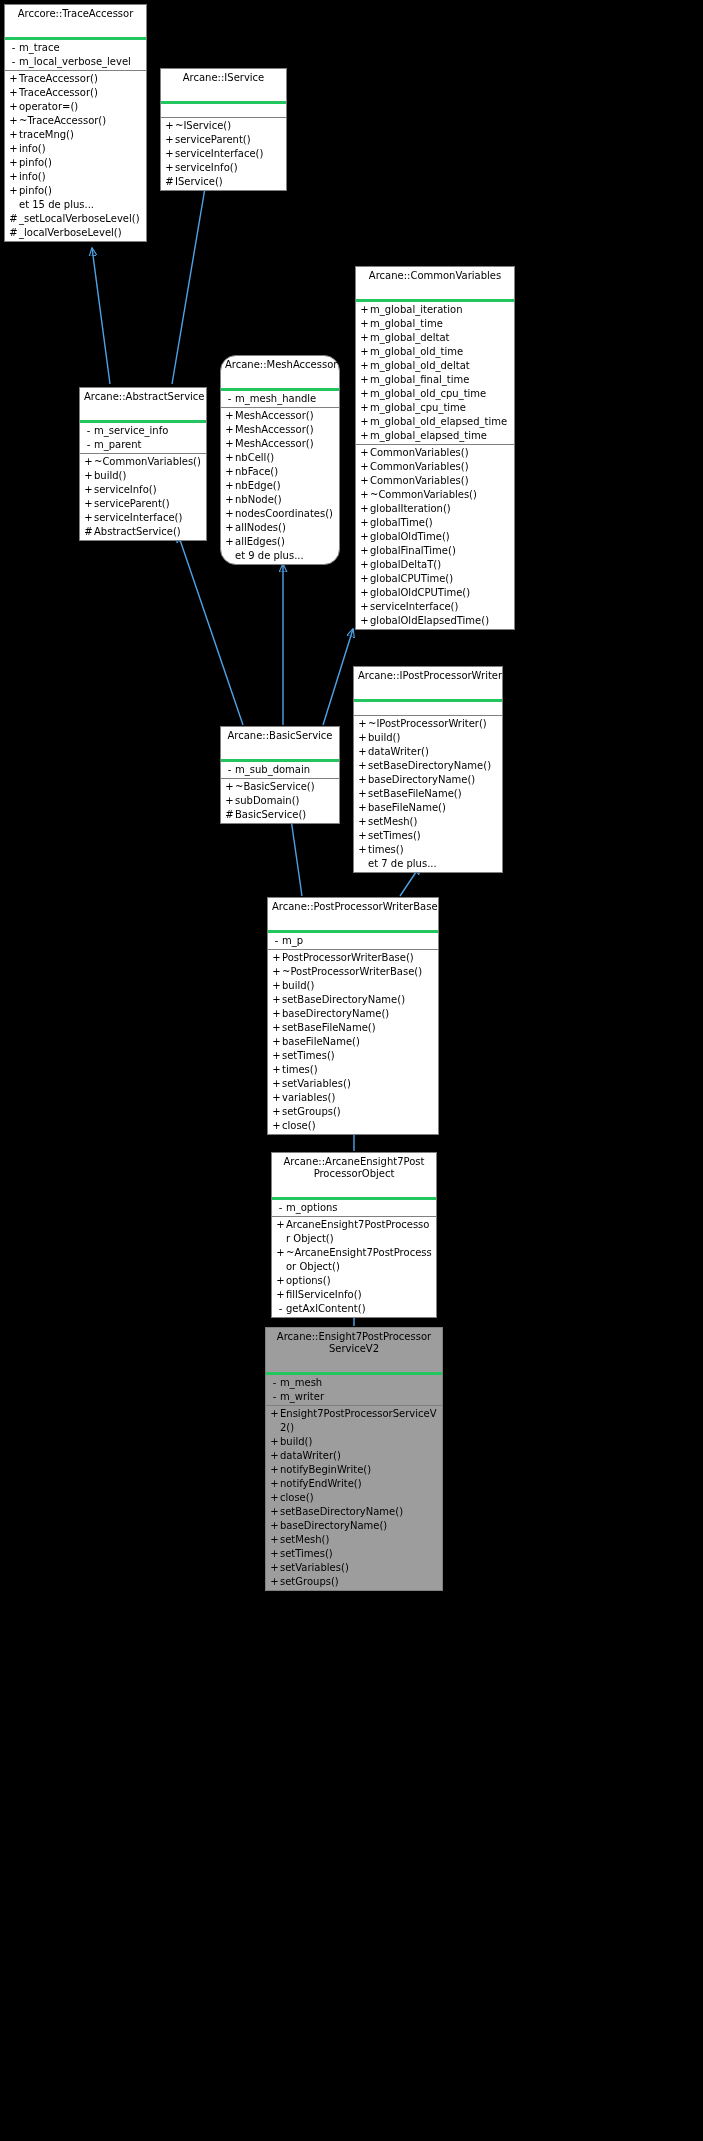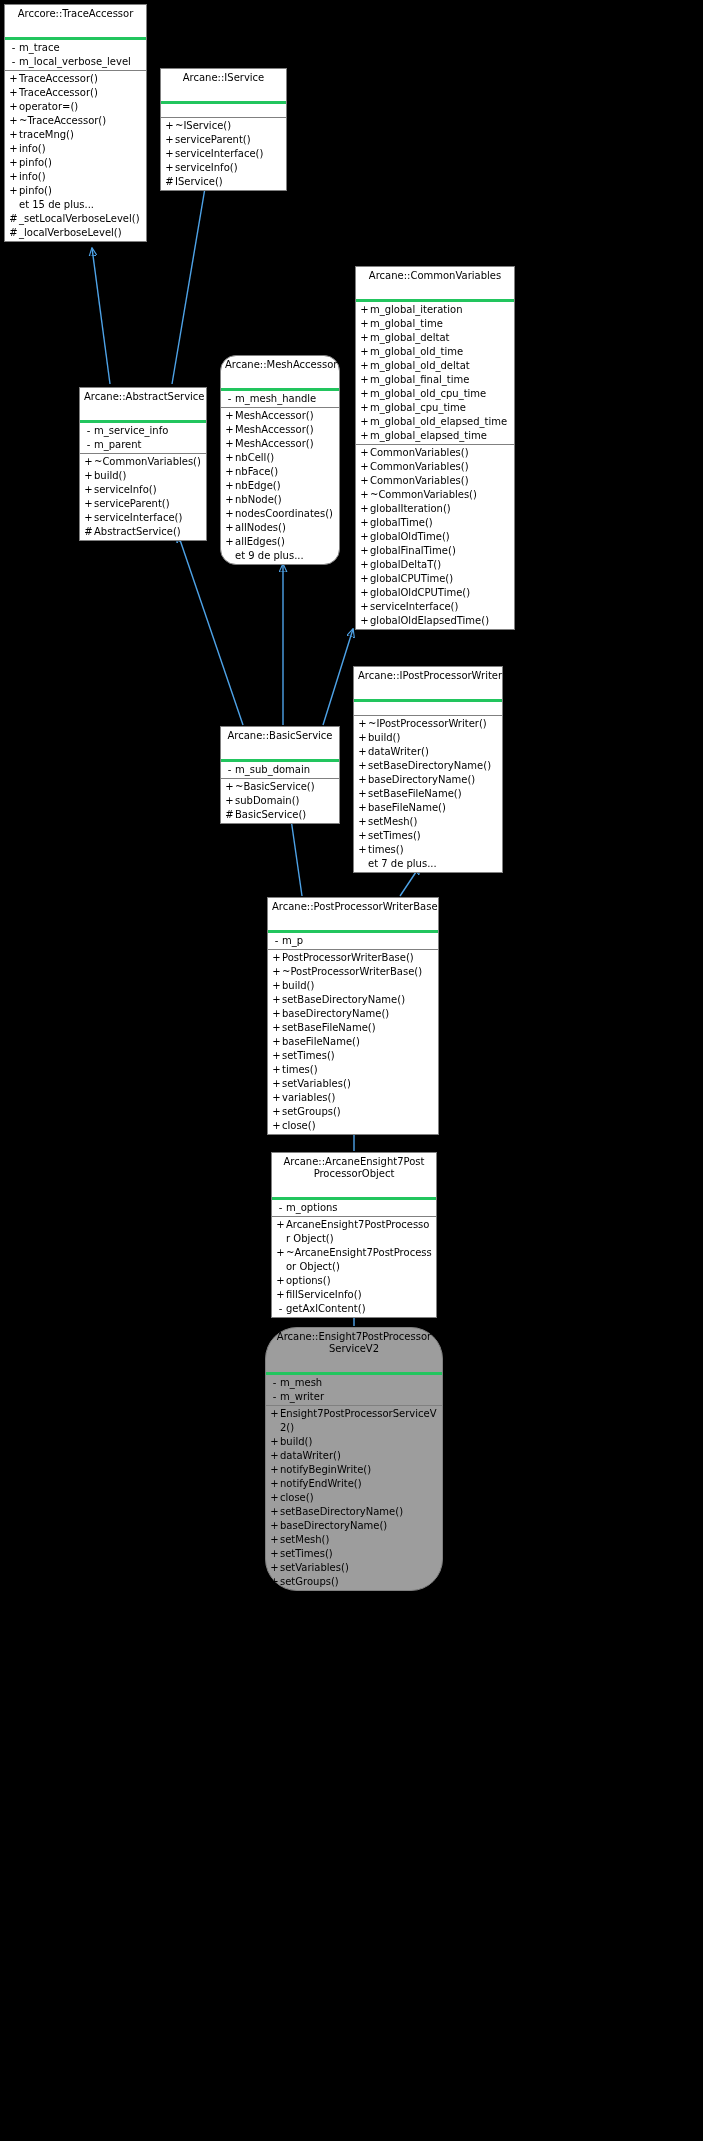--- a/index.html
+++ b/index.html
@@ -76,21 +76,21 @@
   
   #n-traceaccessor   { left: 4px;   top: 4px;    width: 143px; }
   #n-iservice        { left: 160px; top: 68px;   width: 127px; }
   #n-abstractservice { left: 79px;  top: 387px;  width: 128px; }
   #n-meshaccessor    { left: 220px; top: 355px;  width: 120px; border-radius: 16px; }
   #n-commonvariables { left: 355px; top: 266px;  width: 160px; }
   #n-basicservice    { left: 220px; top: 726px;  width: 120px; }
   #n-ipostprocwriter { left: 353px; top: 666px;  width: 150px; }
   #n-ppwriterbase    { left: 267px; top: 897px;  width: 172px; }
   #n-ensight7obj     { left: 271px; top: 1152px; width: 166px; }
-  #n-ensight7svc     { left: 265px; top: 1327px; width: 178px; border-radius: 32px; }
+  #n-ensight7svc     { left: 265px; top: 1327px; width: 178px; }
 </style>
 </head>
 <body>
 
 <div id="canvas">
 
   <svg class="edges" viewBox="0 0 703 2141">
     <defs>
       <marker id="arrowhead" markerWidth="9" markerHeight="9" refX="8" refY="4.5" orient="auto" markerUnits="userSpaceOnUse">
         <path d="M0,0.6 L8.4,4.5 L0,8.4 Z" fill="none" stroke="#4ea3e8" stroke-width="1.1"></path>

